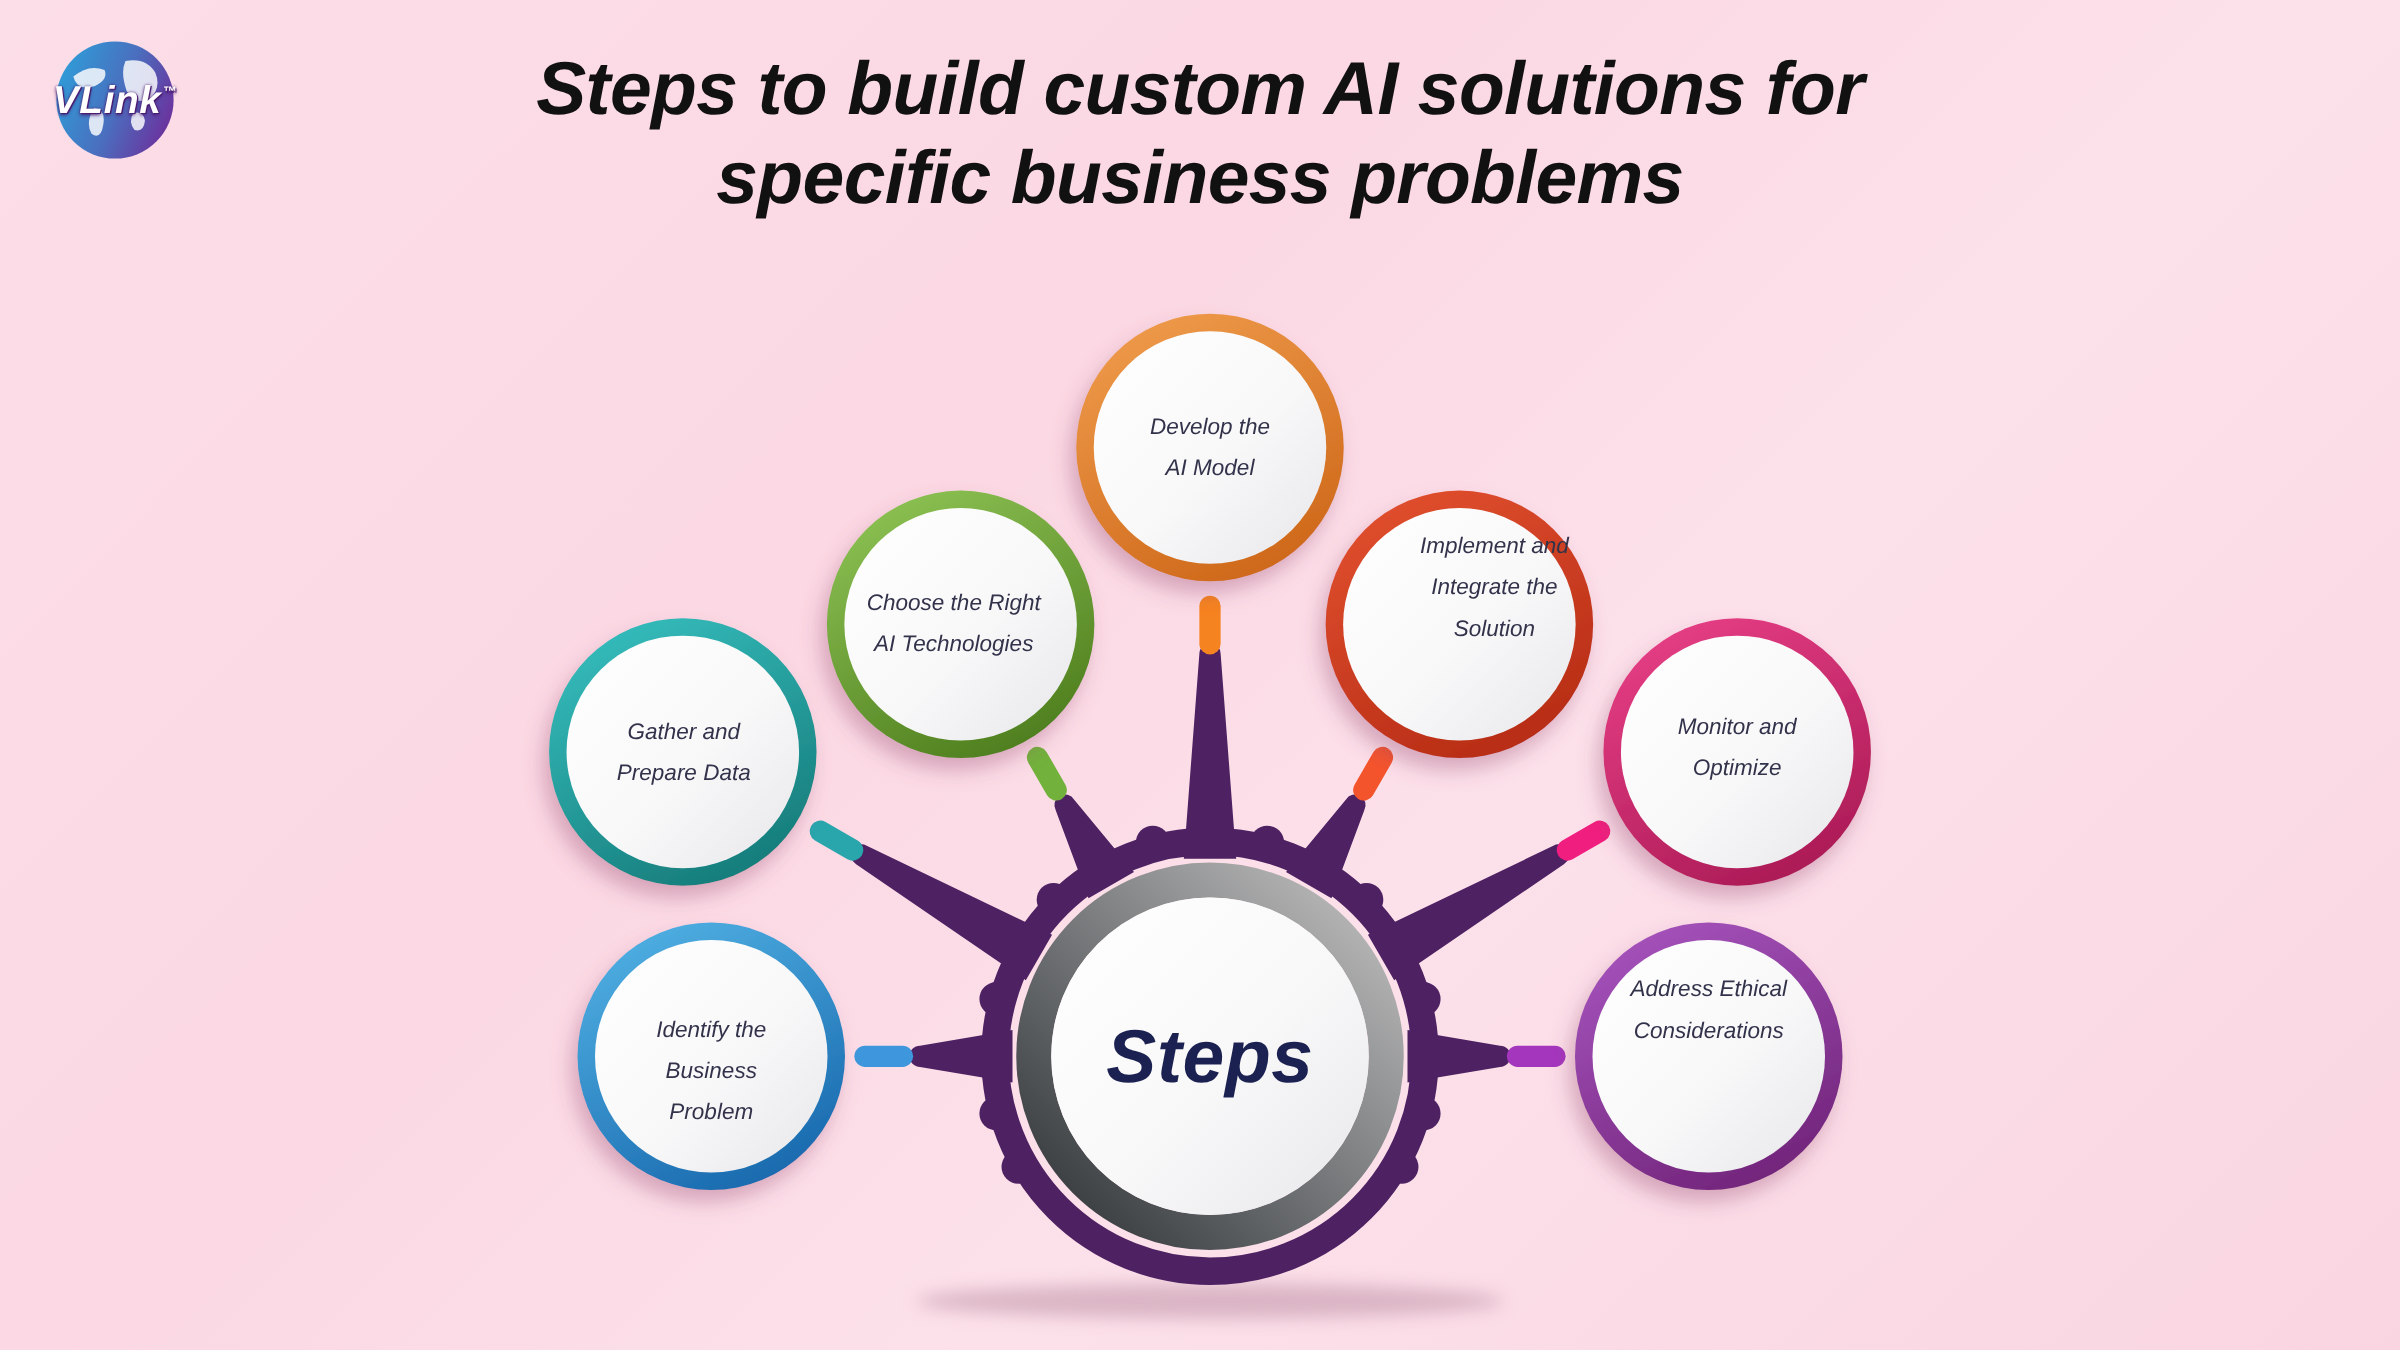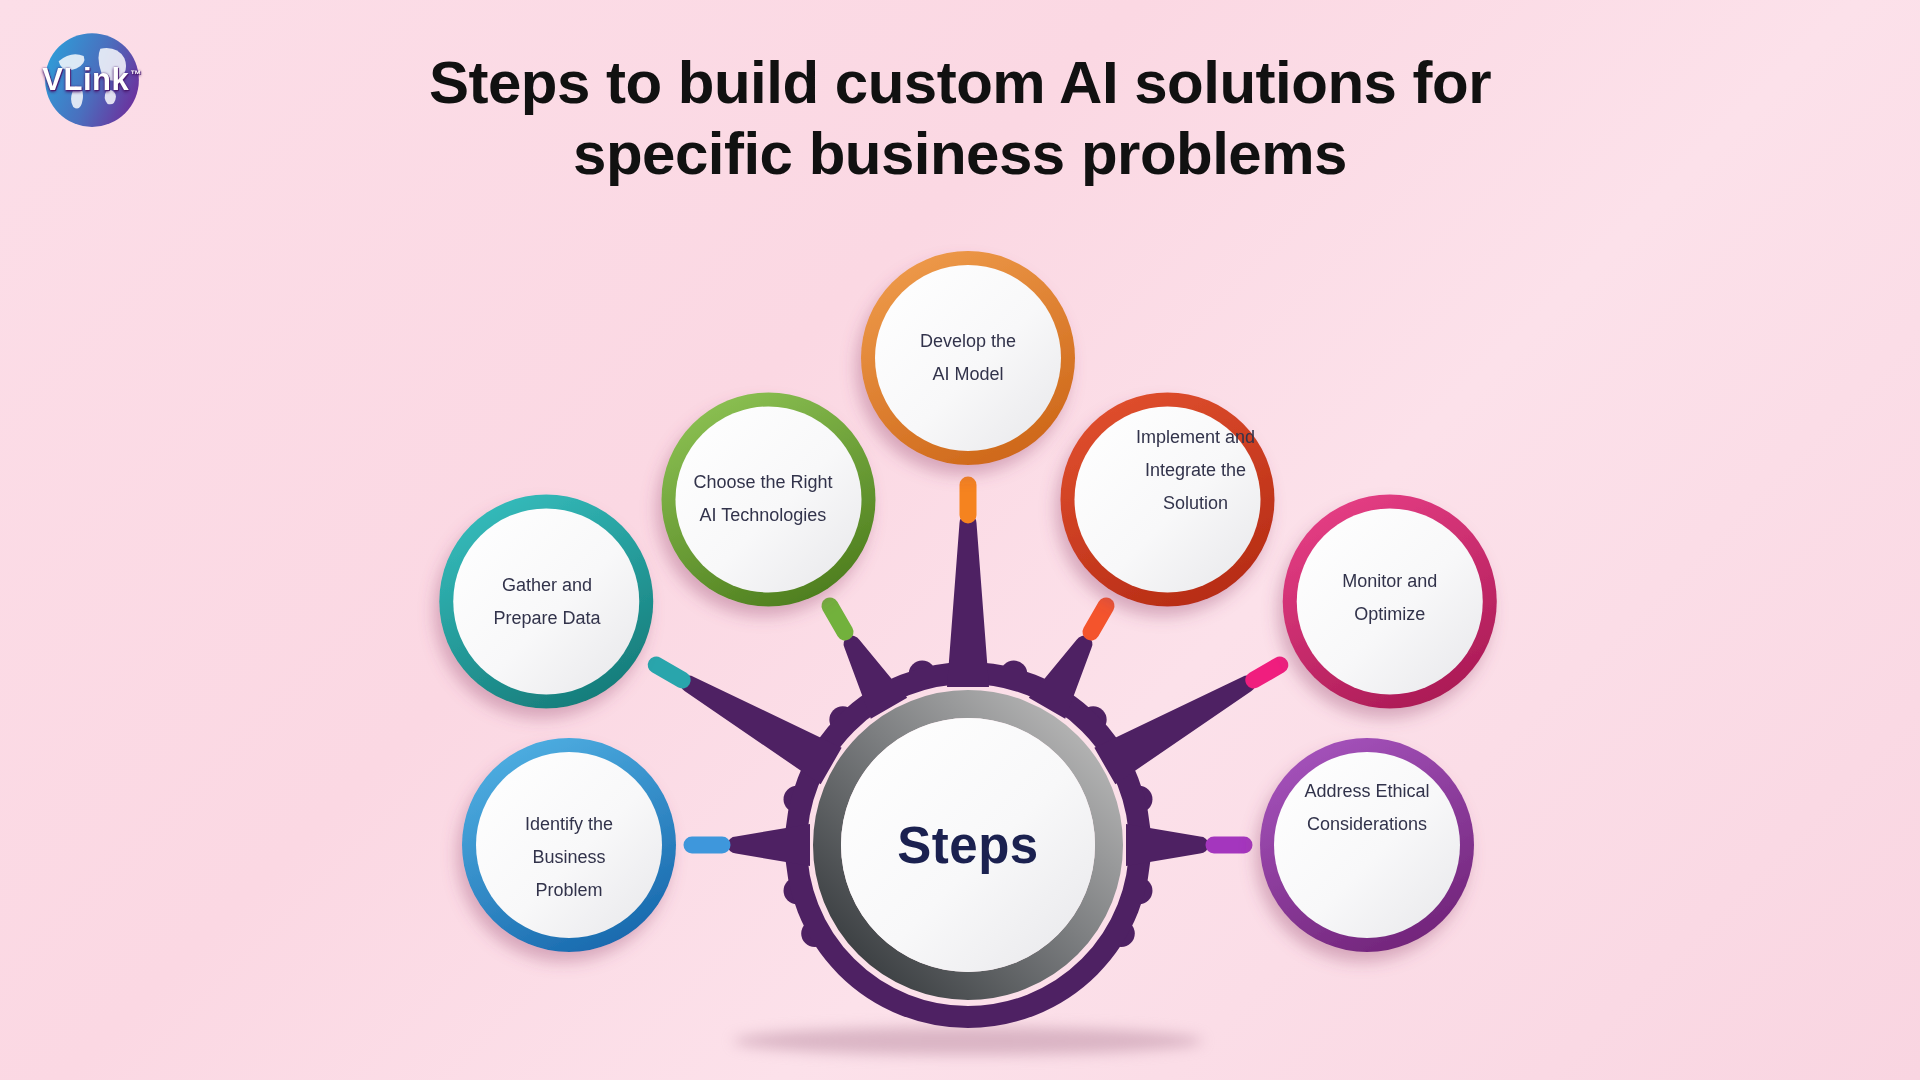--- a/index.html
+++ b/index.html
@@ -2,44 +2,45 @@
 <html style="--c-title: #111111; --c-hub-label: #1B2150; --c-node-label: #32334B;"><head>
 <meta charset="utf-8">
 <style>
   html,body { margin:0; padding:0; }
   body { font-family: "Liberation Sans", sans-serif; }
   .canvas {
     position: relative;
     width: 1920px; height: 1080px;
     overflow: hidden;
     background: linear-gradient(135deg, #fcdee8 0%, #fbd8e3 38%, #fce1ea 62%, #f9d5e1 100%);
+    font-style: italic;
   }
   #diagram { position:absolute; left:0; top:0; width:1920px; height:1080px; }
 
   .title {
     position:absolute; top:36px; left:0; right:0;
-    margin:12px; text-align:center;
+    margin:0; text-align:center;
     font-size:60px; line-height:1.18; font-weight:bold;
     letter-spacing:-0.5px;
     color: var(--c-title, #111);
     white-space: pre-line;
   }
 
   .logo { position:absolute; left:42px; top:30px; width:100px; height:100px; }
   .logo .globe { position:absolute; inset:0; width:100px; height:100px; }
   .logo-text {
     position:absolute; inset:0; display:flex; align-items:center; justify-content:center;
     font-weight:bold; font-size:31px; color:#ffffff; letter-spacing:0.5px;
     text-shadow: 0 2px 3px rgba(74,26,112,0.95), 0 0 2px rgba(74,26,112,0.85), 1px 1px 0 rgba(74,26,112,0.9);
   }
   .logo-text sup { font-size:11px; margin-left:1px; transform:translateY(-6px); }
 
   .hub-label {
     position:absolute; left:968px; top:845px; transform:translate(-50%,-50%);
-    font-size:51px; font-weight:bold; color: var(--c-hub-label, #1b2150);
+    font-size:60px; font-weight:bold; color: var(--c-hub-label, #1b2150);
     letter-spacing:0.5px;
   }
   .node-label {
     position:absolute; width:212px; transform:translate(-50%,-50%);
     text-align:center; font-size:18px; line-height:33px; font-weight:500;
     color: var(--c-node-label, #32334b);
     white-space: pre-line;
   }
 </style>
 </head>

